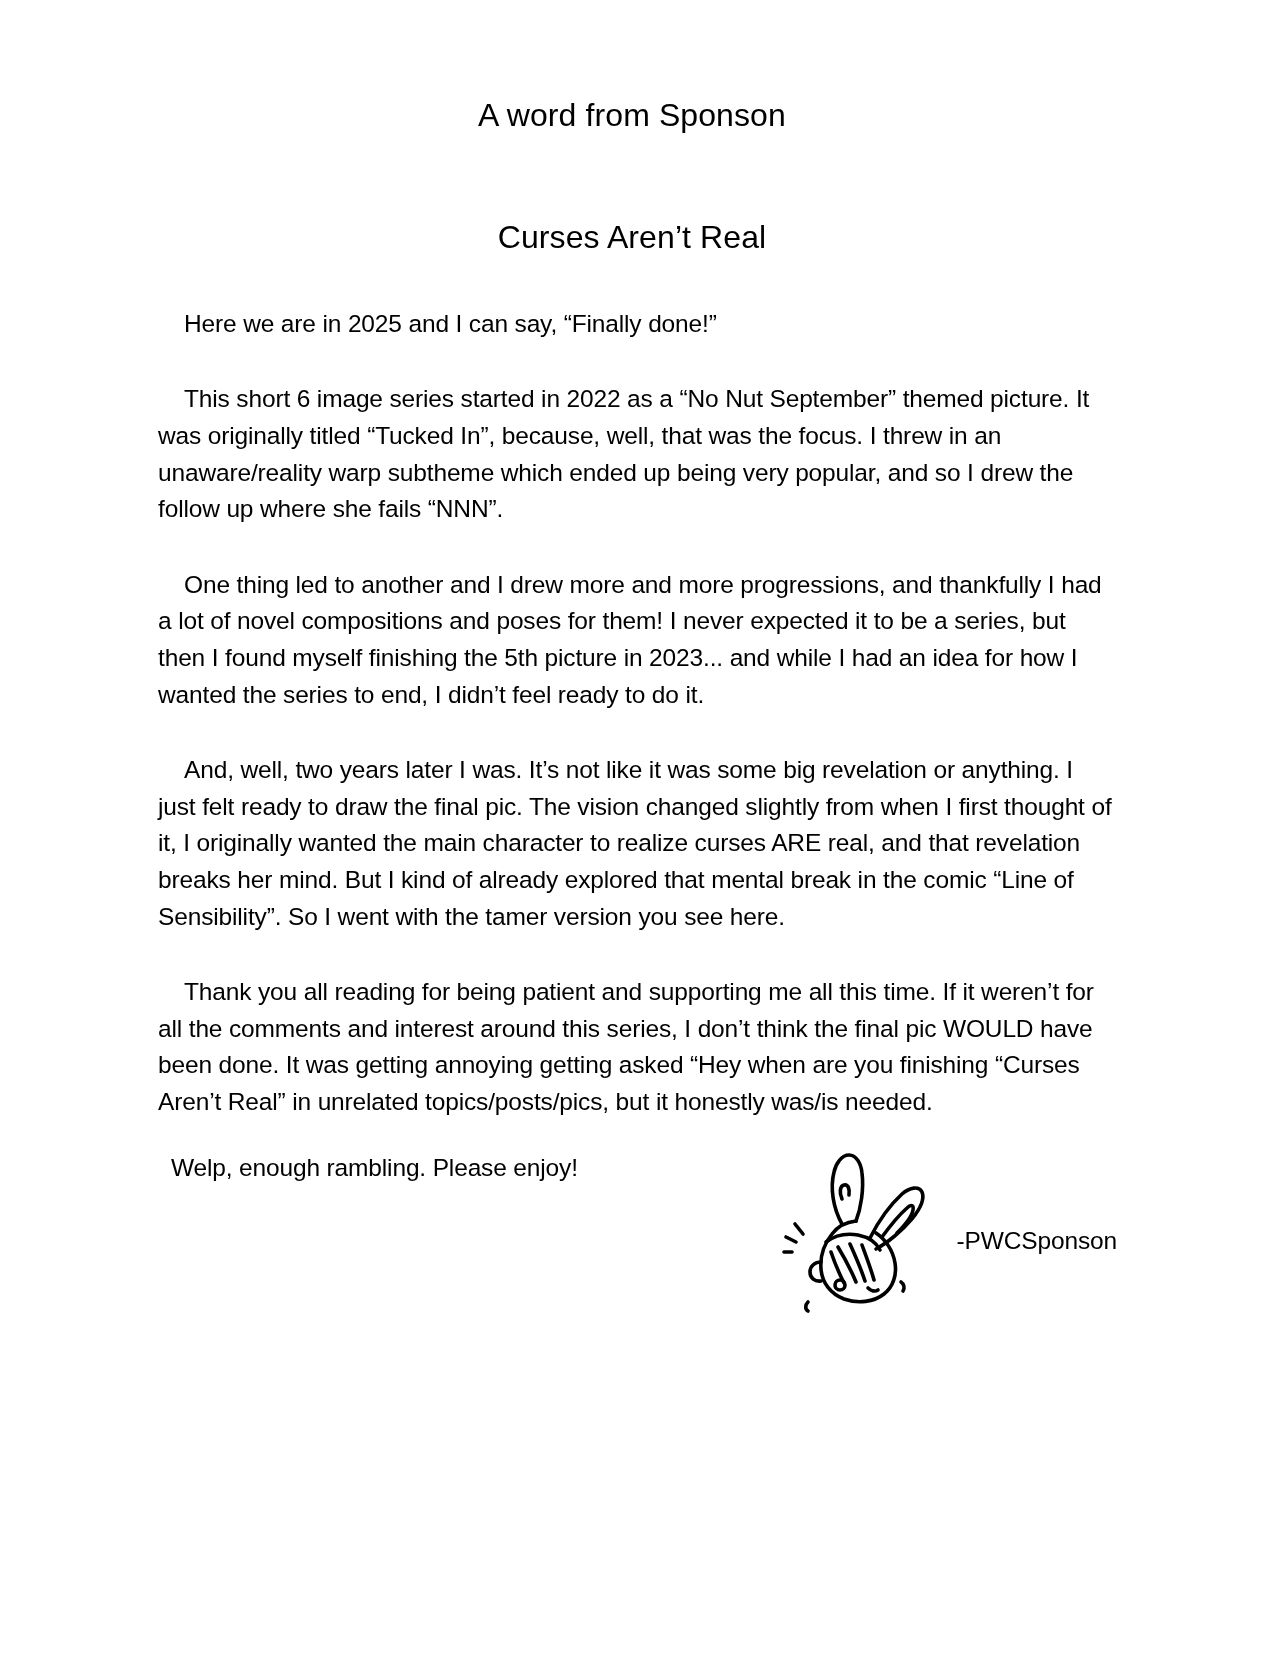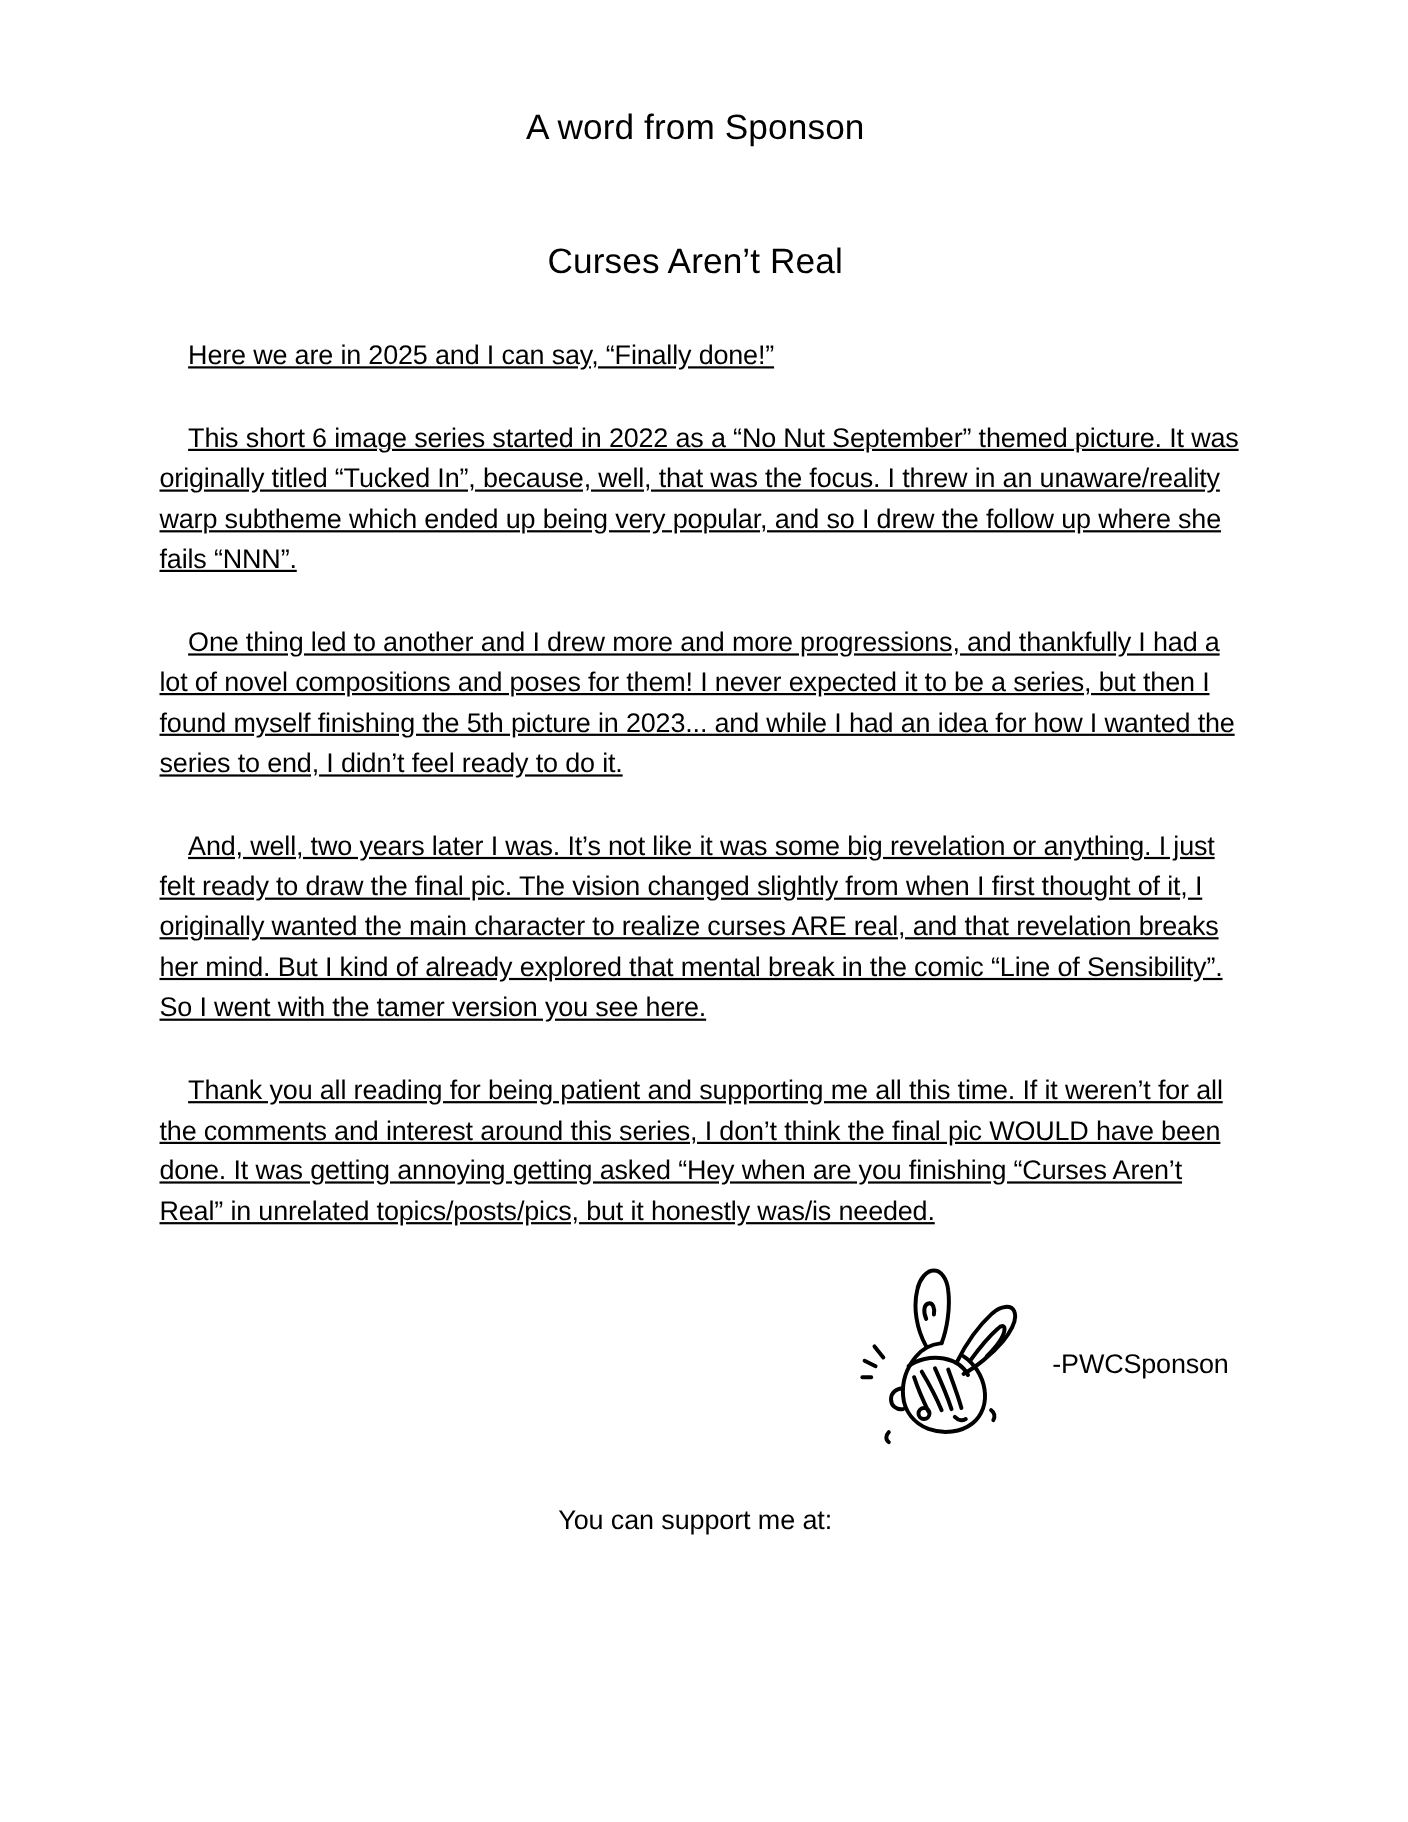--- a/index.html
+++ b/index.html
@@ -36,24 +36,23 @@
   .body-wrap {
     margin: 0 auto;
     width: 990px;
     padding-left: 8px;
     box-sizing: border-box;
   }
   .para {
     font-size: 24.5px;
     line-height: 36.6px;
     text-indent: 26px;
-    margin: 0;
+    margin: 13px;
     padding: 0;
     letter-spacing: -0.15px;
-    text-decoration: underline;
   }
   .para-gap-lg { margin-top: 39px; }
   .para-gap-first { margin-top: 49px; }
   .signature-row {
     position: relative;
     margin-top: 22px;
     height: 185px;
   }
   .welp {
     font-size: 24.5px;
@@ -99,20 +98,21 @@
   </div>
 
   <div class="body-wrap">
     <p class="para para-gap-first">Here we are in 2025 and I can say, “Finally done!”</p>
     <p class="para para-gap-lg">This short 6 image series started in 2022 as a “No Nut September” themed picture. It was originally titled “Tucked In”, because, well, that was the focus. I threw in an unaware/reality warp subtheme which ended up being very popular, and so I drew the follow up where she fails “NNN”.</p>
     <p class="para para-gap-lg">One thing led to another and I drew more and more progressions, and thankfully I had a lot of novel compositions and poses for them! I never expected it to be a series, but then I found myself finishing the 5th picture in 2023... and while I had an idea for how I wanted the series to end, I didn’t feel ready to do it.</p>
     <p class="para para-gap-lg">And, well, two years later I was. It’s not like it was some big revelation or anything. I just felt ready to draw the final pic. The vision changed slightly from when I first thought of it, I originally wanted the main character to realize curses ARE real, and that revelation breaks her mind. But I kind of already explored that mental break in the comic “Line of Sensibility”. So I went with the tamer version you see here.</p>
     <p class="para para-gap-lg">Thank you all reading for being patient and supporting me all this time. If it weren’t for all the comments and interest around this series, I don’t think the final pic WOULD have been done. It was getting annoying getting asked “Hey when are you finishing “Curses Aren’t Real” in unrelated topics/posts/pics, but it honestly was/is needed.</p>
 
     <div class="signature-row">
+      <p class="welp">Welp, enough rambling. Please enjoy!</p>
 
       <div class="signature-art">
         <svg viewBox="0 0 180 175" width="180" height="175" aria-hidden="true">
           <g fill="none" stroke="#000000" stroke-width="3.6" stroke-linecap="round" stroke-linejoin="round">
 
             <path d="M70 82 C61 66 58 46 62 30 C64 21 70 13 77 13 C84 13 89 21 90 31 C92 47 89 66 84 79"></path>
 
             <path d="M70 57 C67 50 68 44 72 43 C76 42 78 47 77 53"></path>
 
             <path d="M98 96 C106 80 118 63 130 52 C138 45 147 44 150 50 C153 57 148 67 140 77 C130 89 115 101 104 107"></path>
@@ -143,16 +143,15 @@
             <path d="M129 140 C132 142 133 146 131 149"></path>
           </g>
         </svg>
       </div>
 
       <div class="signature-name">-PWCSponson</div>
     </div>
   </div>
 
   <div class="footer">
-    <div class="footer-line">You can support me at:</div>
   </div>
 
 </div>
 
 </body></html>

